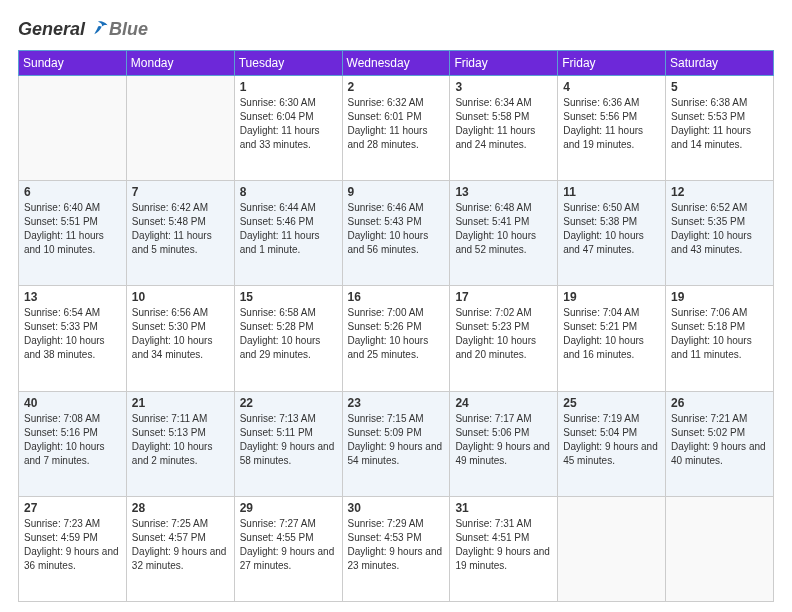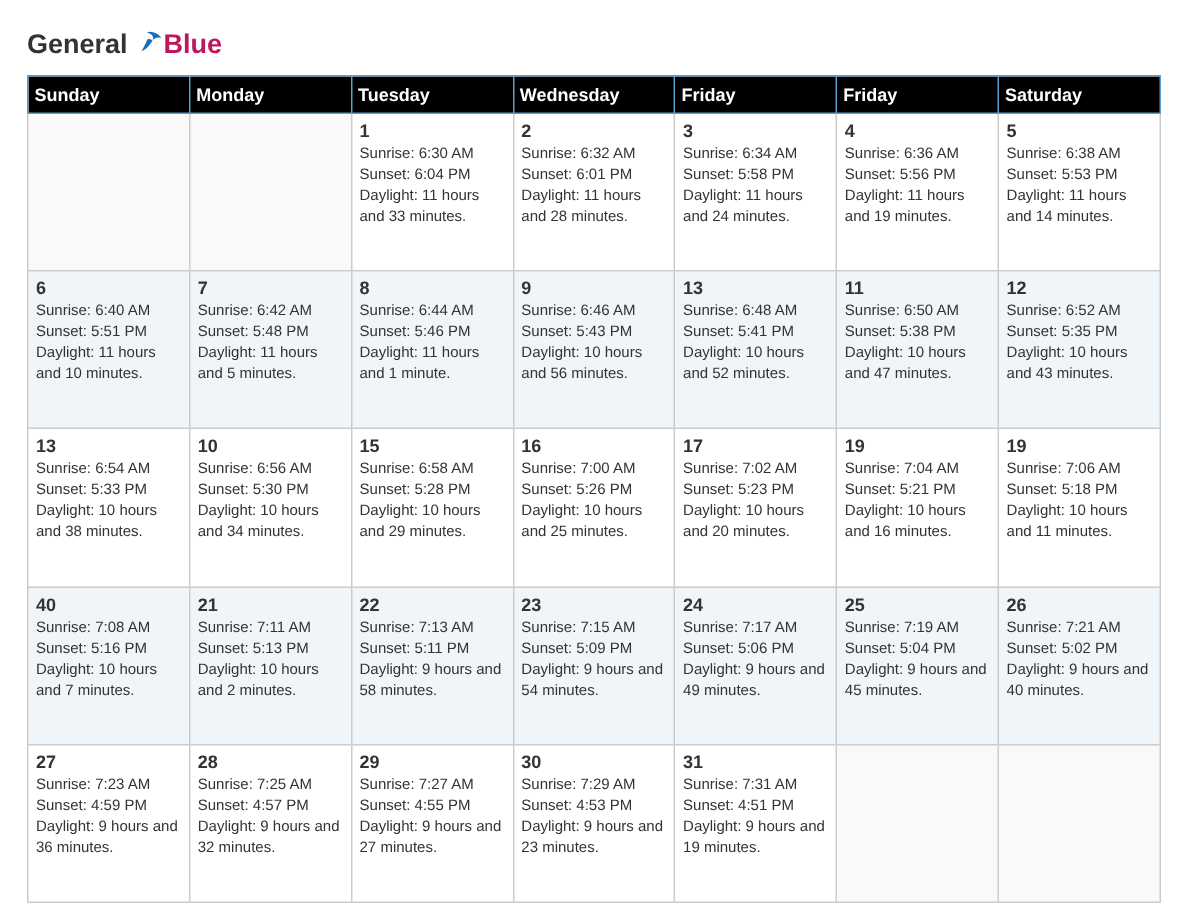--- a/index.html
+++ b/index.html
@@ -20,30 +20,31 @@
     .header {
       display: flex;
       justify-content: space-between;
       align-items: flex-start;
       margin-bottom: 10px;
     }
     .logo {
       display: flex;
       flex-direction: column;
       align-items: flex-start;
+      font-style: italic;
     }
     .logo-text {
       display: flex;
       align-items: center;
       font-size: 18px;
       font-weight: bold;
       color: #333;
     }
     .logo-general { color: #333; }
-    .logo-blue { color: #be185d; }
+    .logo-blue { color: #737373; }
     .logo-icon {
       width: 22px;
       height: 22px;
       margin-left: 2px;
     }
     .title-block {
       text-align: right;
     }
     .month-title {
       font-size: 32px;
@@ -56,24 +57,24 @@
       color: #555;
     }
     .calendar {
       flex: 1;
       border: 1px solid #ccc;
       border-collapse: collapse;
       width: 100%;
       table-layout: fixed;
     }
     .calendar thead tr th {
-      background-color: #000000;
+      background-color: #6d28d9;
       color: #fff;
       font-size: 12px;
-      font-weight: bold;
+      font-weight: normal;
       padding: 5px 4px;
       text-align: left;
       border: 1px solid #5a9fd4;
     }
     .calendar tbody tr td {
       border: 1px solid #ccc;
       vertical-align: top;
       padding: 4px 5px;
       font-size: 9.5px;
       color: #333;

